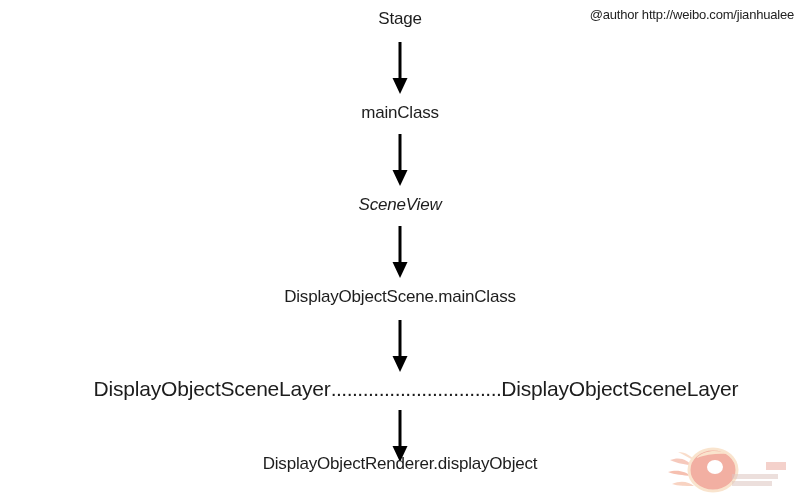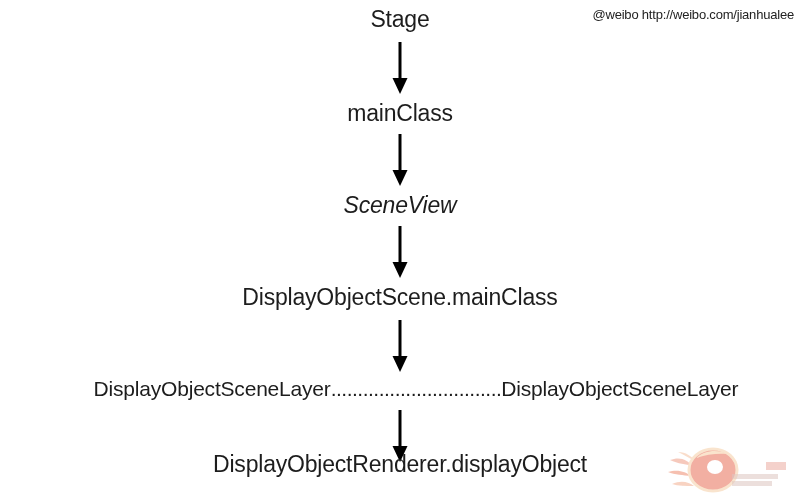--- a/index.html
+++ b/index.html
@@ -16,21 +16,21 @@
   }
   #canvas {
     position: relative;
     width: 800px;
     height: 500px;
   }
   .node {
     position: absolute;
     text-align: center;
     white-space: nowrap;
-    font-size: 23px;
+    font-size: 17px;
     line-height: 26px;
     color: #1d1d1d;
     letter-spacing: -0.2px;
   }
   .node.center {
     left: 0;
     width: 800px;
   }
   .author {
     position: absolute;
@@ -74,21 +74,21 @@
     height: 52px;
     opacity: 0.62;
   }
   .watermark svg { display: block; }
 </style>
 </head>
 <body>
 
 <div id="canvas">
 
-  <div class="author">@weibo http://weibo.com/jianhualee</div>
+  <div class="author">@author http://weibo.com/jianhualee</div>
 
   <div class="node center" style="top:6px;">Stage</div>
 
   <div class="arrow" style="top:42px;">
     <svg width="28" height="52" viewBox="0 0 28 52" xmlns="http://www.w3.org/2000/svg">
       <line x1="14" y1="0" x2="14" y2="42" stroke="#000000" stroke-width="3"></line>
       <polygon points="14,52 6.5,36 21.5,36" fill="#000000"></polygon>
     </svg>
   </div>
 

